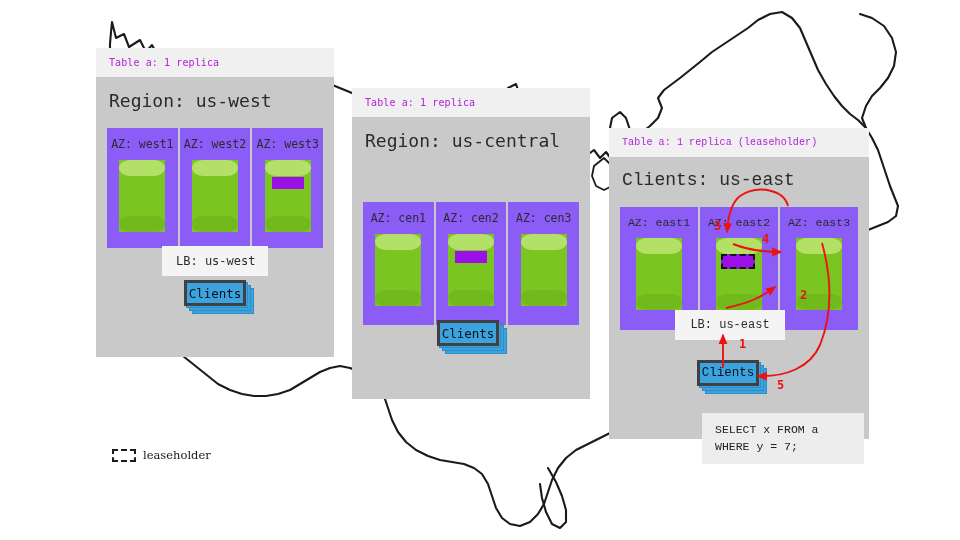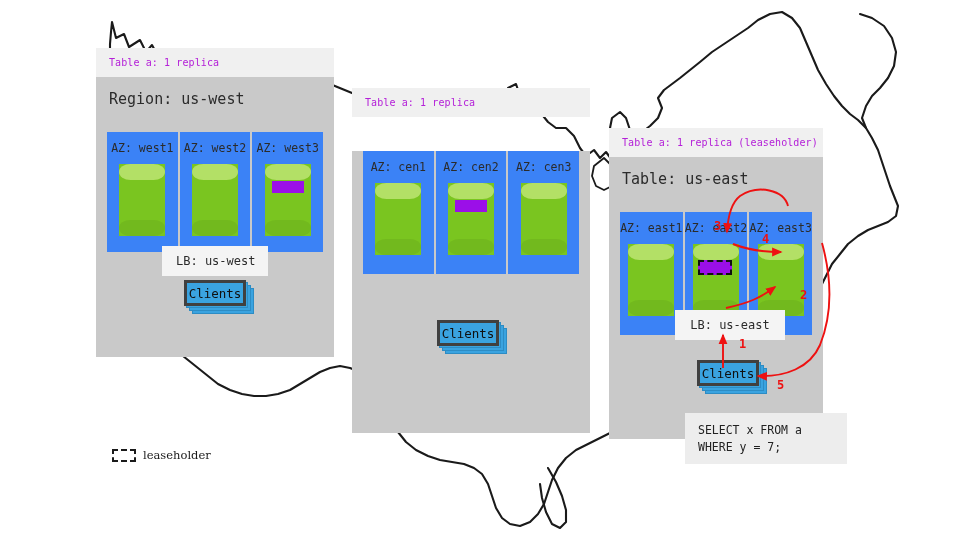--- a/index.html
+++ b/index.html
@@ -26,27 +26,27 @@
     white-space:nowrap;
   }
   .region-body{
     background:#c9c9c9;
     box-sizing:border-box;
     padding:0;
     position:relative;
   }
   .region-title{
     color:#2b2b2b;
-    font-size:15px;
-    padding:13px 0 24px 13px;
+    font-size:18px;
+    padding:13px 0 17px 13px;
     white-space:nowrap;
   }
   .az-row{display:flex;margin:0 11px;gap:2px;}
   .az{
-    background:#3b82f6;
+    background:#8b5cf6;
     flex:1;
     box-sizing:border-box;
     text-align:center;
     padding:9px 0 0 0;
     position:relative;
   }
   .az-label{font-size:11.5px;color:#2b2b2b;white-space:nowrap;}
 
   
   .cyl-wrap{position:relative;margin:9px auto 0 auto;}
@@ -209,20 +209,21 @@
       <div class="sheet" style="left:8px;top:8px;width:62px;height:26px;"></div>
       <div class="sheet" style="left:5px;top:5px;width:62px;height:26px;"></div>
       <div class="sheet" style="left:2px;top:2px;width:62px;height:26px;"></div>
       <div class="front" style="width:62px;height:26px;">Clients</div>
     </div>
   </div>
 
   <div class="region" style="left:352px;top:88px;width:238px;">
     <div class="region-header">Table a: 1 replica</div>
     <div class="region-body" style="height:282px;">
+      <div class="region-title">Region: us-central</div>
       <div class="az-row" style="height:123px;margin-top:34px;">
 
         <div class="az">
           <div class="az-label">AZ: cen1</div>
           <div class="cyl-wrap" style="width:46px;height:72px;">
             <div class="cyl" style="width:46px;height:72px;">
               <div class="cyl-bot"></div>
               <div class="cyl-top"></div>
             </div>
           </div>
@@ -252,24 +253,24 @@
       </div>
     </div>
     <div class="clients" style="left:85px;top:232px;width:62px;height:26px;">
       <div class="sheet" style="left:8px;top:8px;width:62px;height:26px;"></div>
       <div class="sheet" style="left:5px;top:5px;width:62px;height:26px;"></div>
       <div class="sheet" style="left:2px;top:2px;width:62px;height:26px;"></div>
       <div class="front" style="width:62px;height:26px;">Clients</div>
     </div>
   </div>
 
-  <div class="region" style="left:609px;top:128px;width:214px;">
+  <div class="region" style="left:609px;top:128px;width:260px;font-family:Liberation Mono, monospace;">
     <div class="region-header">Table a: 1 replica (leaseholder)</div>
     <div class="region-body" style="height:282px;">
-      <div class="region-title">Table: us-east</div>
+      <div class="region-title">Clients: us-east</div>
       <div class="az-row" style="height:123px;">
 
         <div class="az">
           <div class="az-label">AZ: east1</div>
           <div class="cyl-wrap" style="width:46px;height:72px;">
             <div class="cyl" style="width:46px;height:72px;">
               <div class="cyl-bot"></div>
               <div class="cyl-top"></div>
             </div>
           </div>
@@ -298,21 +299,21 @@
 
       </div>
     </div>
     <div class="lb" style="left:66px;top:182px;width:110px;">LB: us-east</div>
     <div class="clients" style="left:88px;top:232px;width:62px;height:26px;">
       <div class="sheet" style="left:8px;top:8px;width:62px;height:26px;"></div>
       <div class="sheet" style="left:5px;top:5px;width:62px;height:26px;"></div>
       <div class="sheet" style="left:2px;top:2px;width:62px;height:26px;"></div>
       <div class="front" style="width:62px;height:26px;">Clients</div>
     </div>
-    <div class="sqlbox" style="left:76px;top:285px;width:162px;">SELECT x FROM a
+    <div class="sqlbox" style="left:93px;top:285px;width:162px;">SELECT x FROM a
 WHERE y = 7;</div>
   </div>
 
   <svg id="arrows" viewBox="0 0 960 540">
     <defs>
       <marker id="ah" viewBox="0 0 10 10" refX="8.5" refY="5" markerWidth="5.5" markerHeight="5.5" orient="auto-start-reverse">
         <path d="M0,0.8 L10,5 L0,9.2 z" fill="#ee1111"></path>
       </marker>
     </defs>
 

